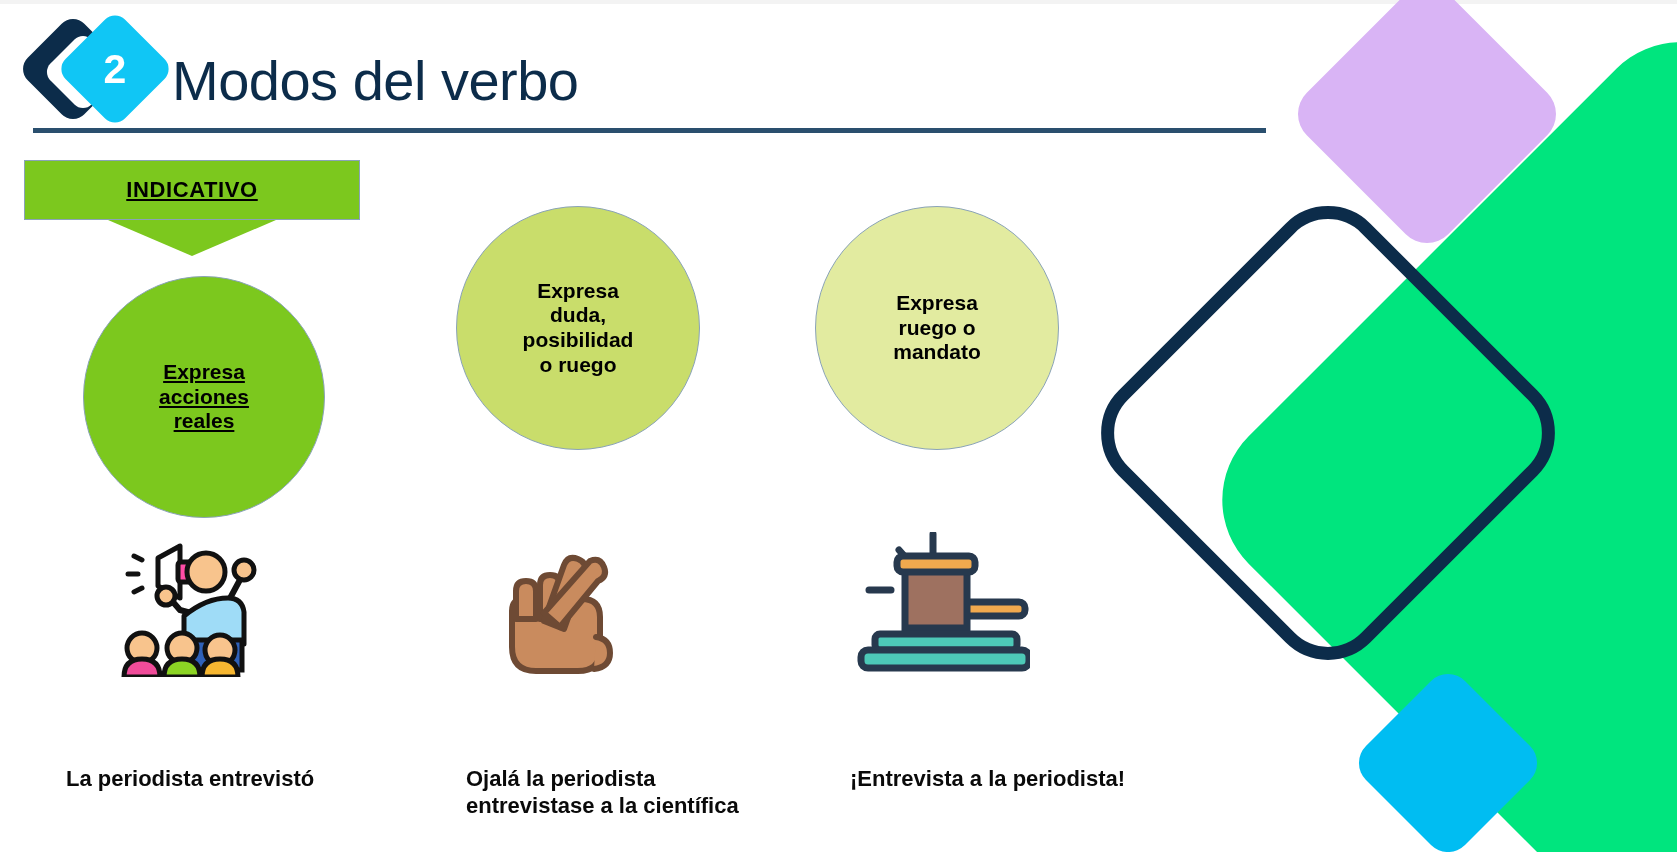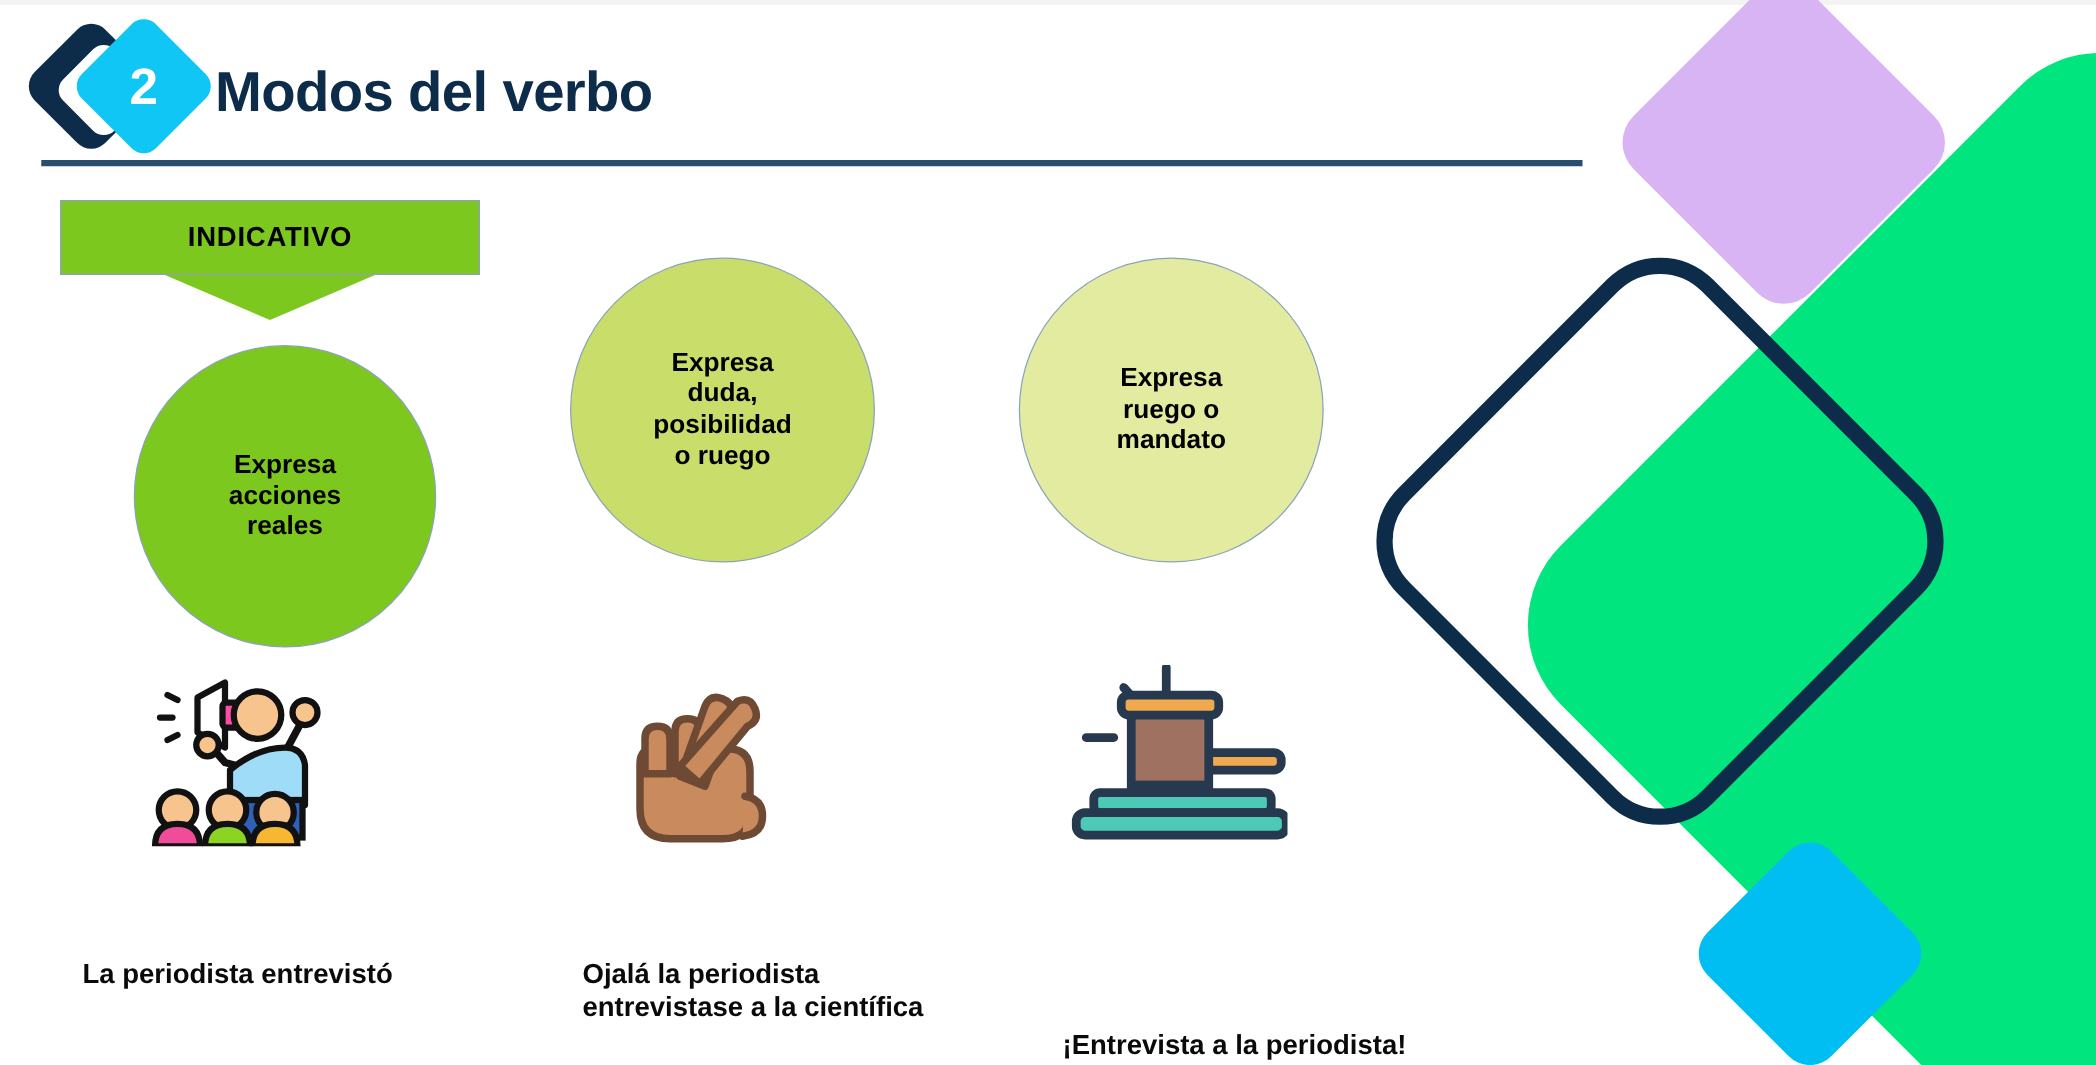--- a/index.html
+++ b/index.html
@@ -24,27 +24,27 @@
   #deco-cyan{left:1378px;top:693px;width:140px;height:140px;background:#00bdf2;border-radius:24px;transform:rotate(45deg);}
 
   
   #header{position:absolute;left:0;top:0;width:1280px;height:140px;}
   #badge-wrap{position:absolute;left:33px;top:18px;width:130px;height:104px;}
   #badge-bracket{position:absolute;left:0px;top:11px;width:80px;height:80px;background:#0c2c4a;border-radius:16px;transform:rotate(45deg);}
   #badge-diamond{position:absolute;left:40px;top:9px;width:84px;height:84px;background:#10c6f5;border-radius:14px;transform:rotate(45deg);}
   #badge-bracket-cut{position:absolute;left:21px;top:25px;width:58px;height:58px;background:#ffffff;border-radius:12px;transform:rotate(45deg);}
   #badge-num{position:absolute;left:40px;top:9px;width:84px;height:84px;display:flex;align-items:center;justify-content:center;
        color:#ffffff;font-size:41px;font-weight:bold;font-family:"Liberation Sans", sans-serif;}
-  #page-title{position:absolute;left:172px;top:48px;font-size:45px;font-weight:bold;color:#0c2c4a;
+  #page-title{position:absolute;left:172px;top:48px;font-size:56px;font-weight:normal;color:#0c2c4a;
        font-family:"Liberation Sans", sans-serif;letter-spacing:-0.5px;white-space:nowrap;}
   #title-rule{position:absolute;left:33px;top:128px;width:1233px;height:5px;background:#2a4f6e;}
 
   
   .col{position:absolute;top:160px;}
-  #col-0{left:48px;width:360px;}
+  #col-0{left:24px;width:360px;text-decoration:underline;}
   #col-1{left:398px;width:360px;}
   #col-2{left:757px;width:360px;}
 
   .headbar{position:relative;height:60px;border:1px solid #8aa3b8;box-sizing:border-box;
       display:flex;align-items:center;justify-content:center;}
   .headbar .label{font-size:22px;font-weight:bold;color:#000000;letter-spacing:0.6px;
       font-family:"Liberation Sans", sans-serif;}
   .arrow{position:absolute;left:50%;top:59px;transform:translateX(-50%);
       width:0;height:0;border-left:84px solid transparent;border-right:84px solid transparent;}
 
@@ -60,21 +60,21 @@
   
   #c0-bar{width:336px;}
   #c0-circle{width:242px;height:242px;margin-top:56px;}
   #c1-bar{width:336px;}
   #c1-circle{width:244px;height:244px;margin-top:46px;}
   #c2-bar{width:336px;}
   #c2-circle{width:244px;height:244px;margin-top:46px;}
 
   .cap0{position:absolute;left:66px;top:765px;width:330px;}
   .cap1{position:absolute;left:466px;top:765px;width:340px;}
-  .cap2{position:absolute;left:850px;top:822px;width:340px;}
+  .cap2{position:absolute;left:850px;top:765px;width:340px;}
 
   .illu0{position:absolute;left:120px;top:532px;width:140px;height:145px;}
   .illu1{position:absolute;left:502px;top:545px;width:115px;height:130px;}
   .illu2{position:absolute;left:855px;top:532px;width:175px;height:145px;}
 </style>
 </head>
 <body>
 
 <div id="stage">
 

